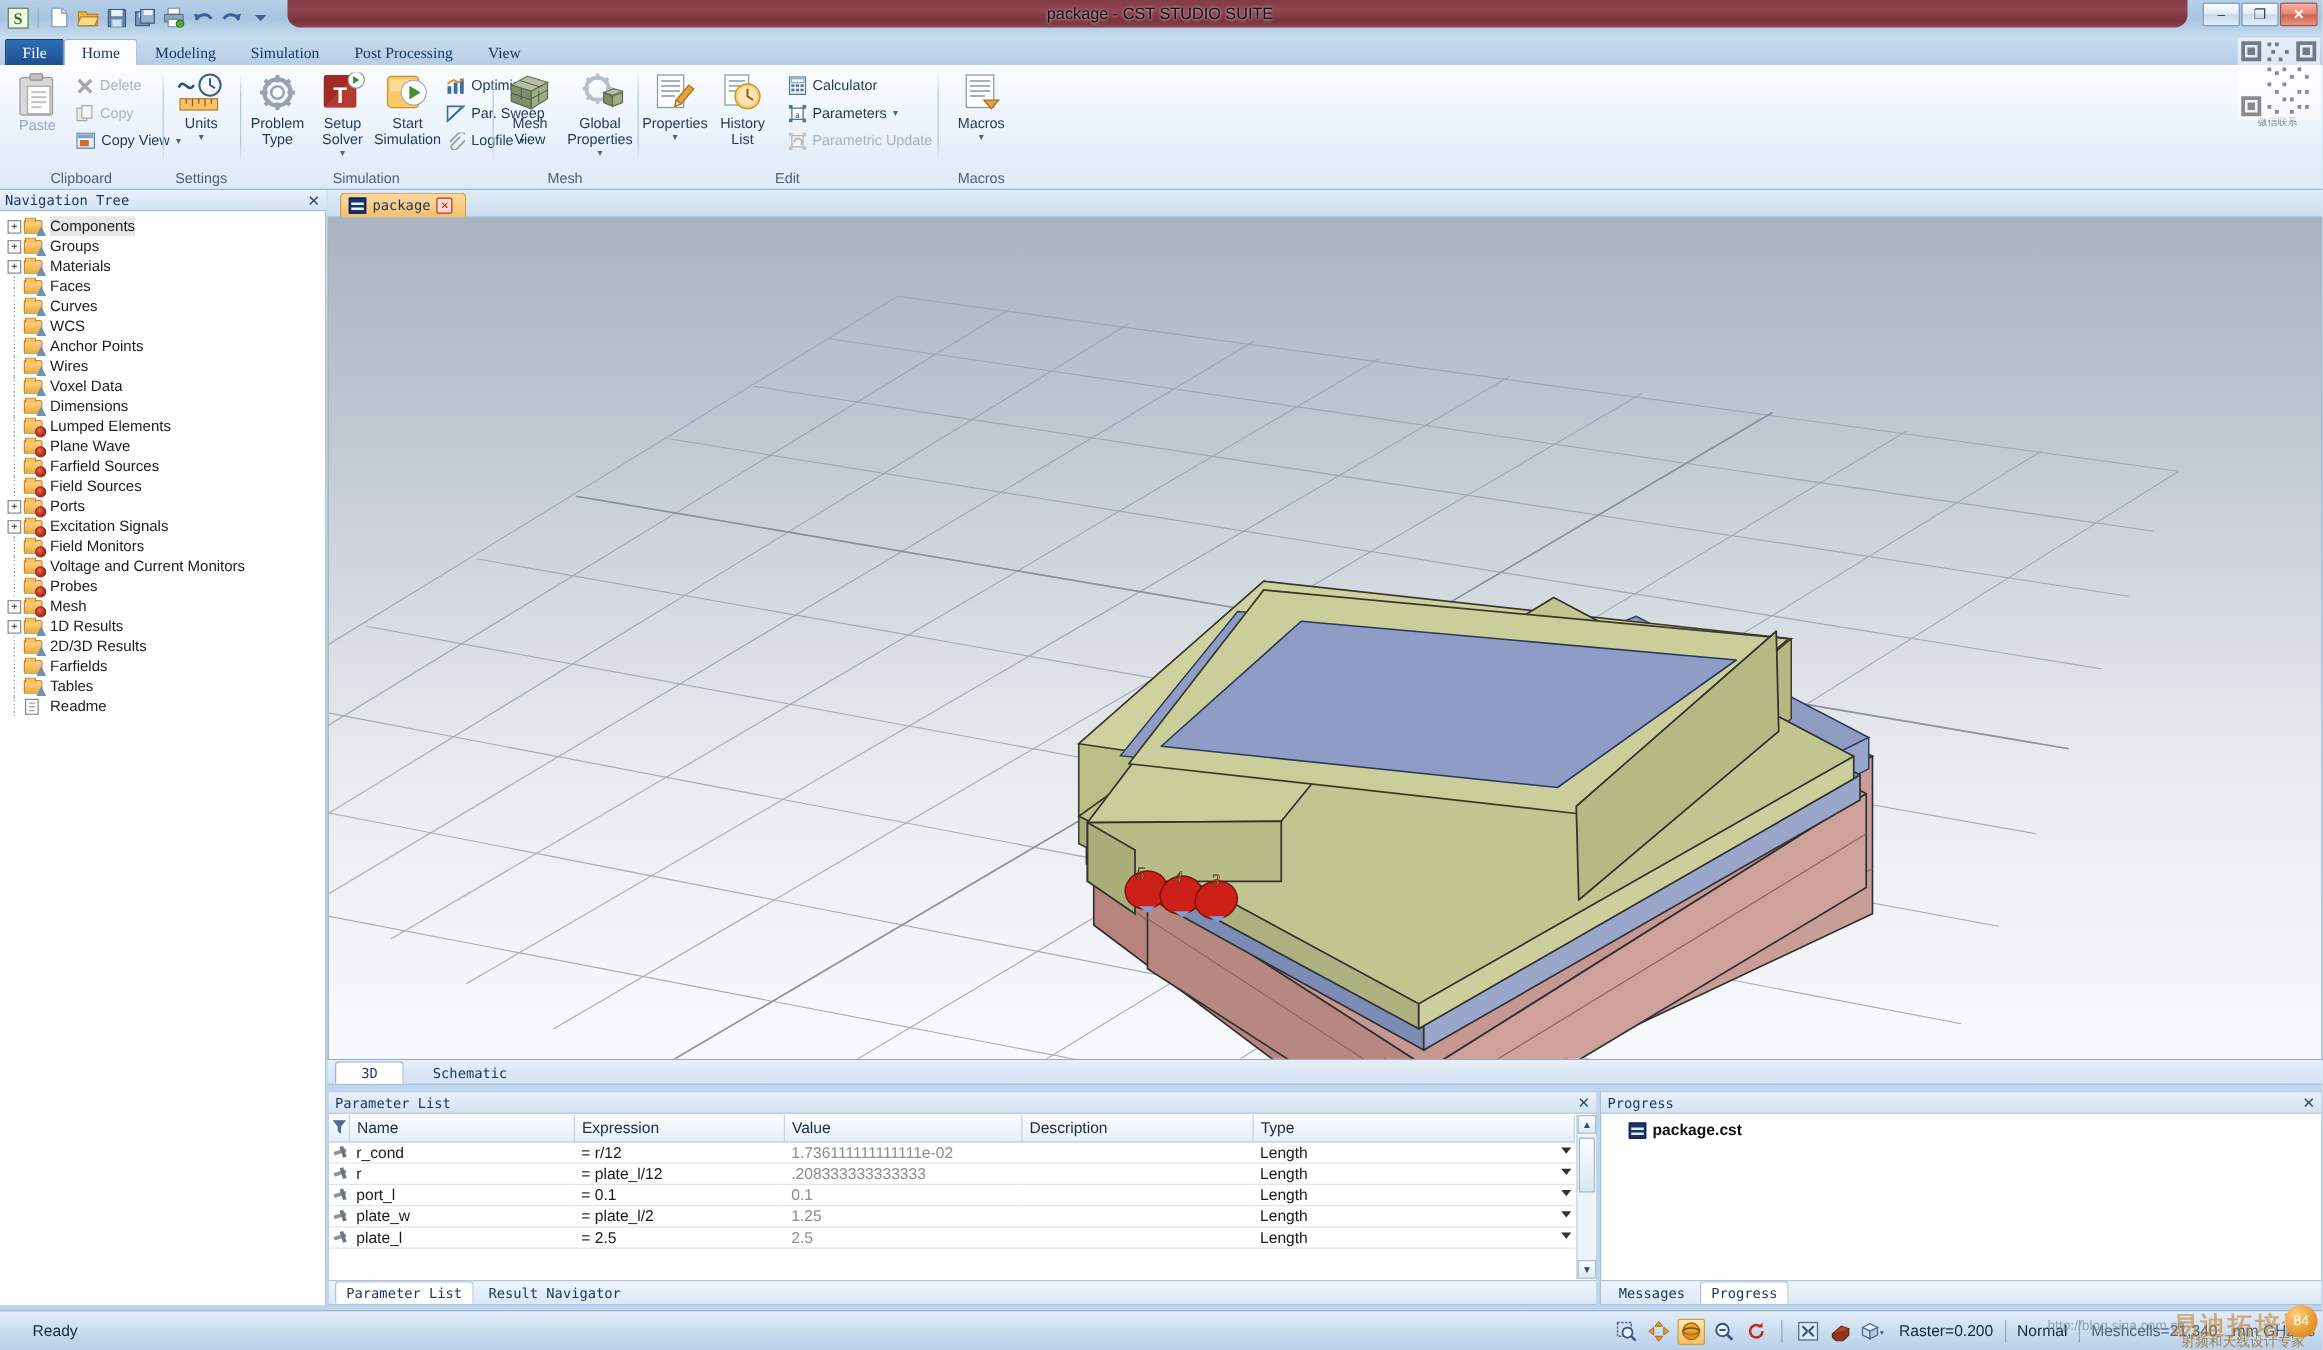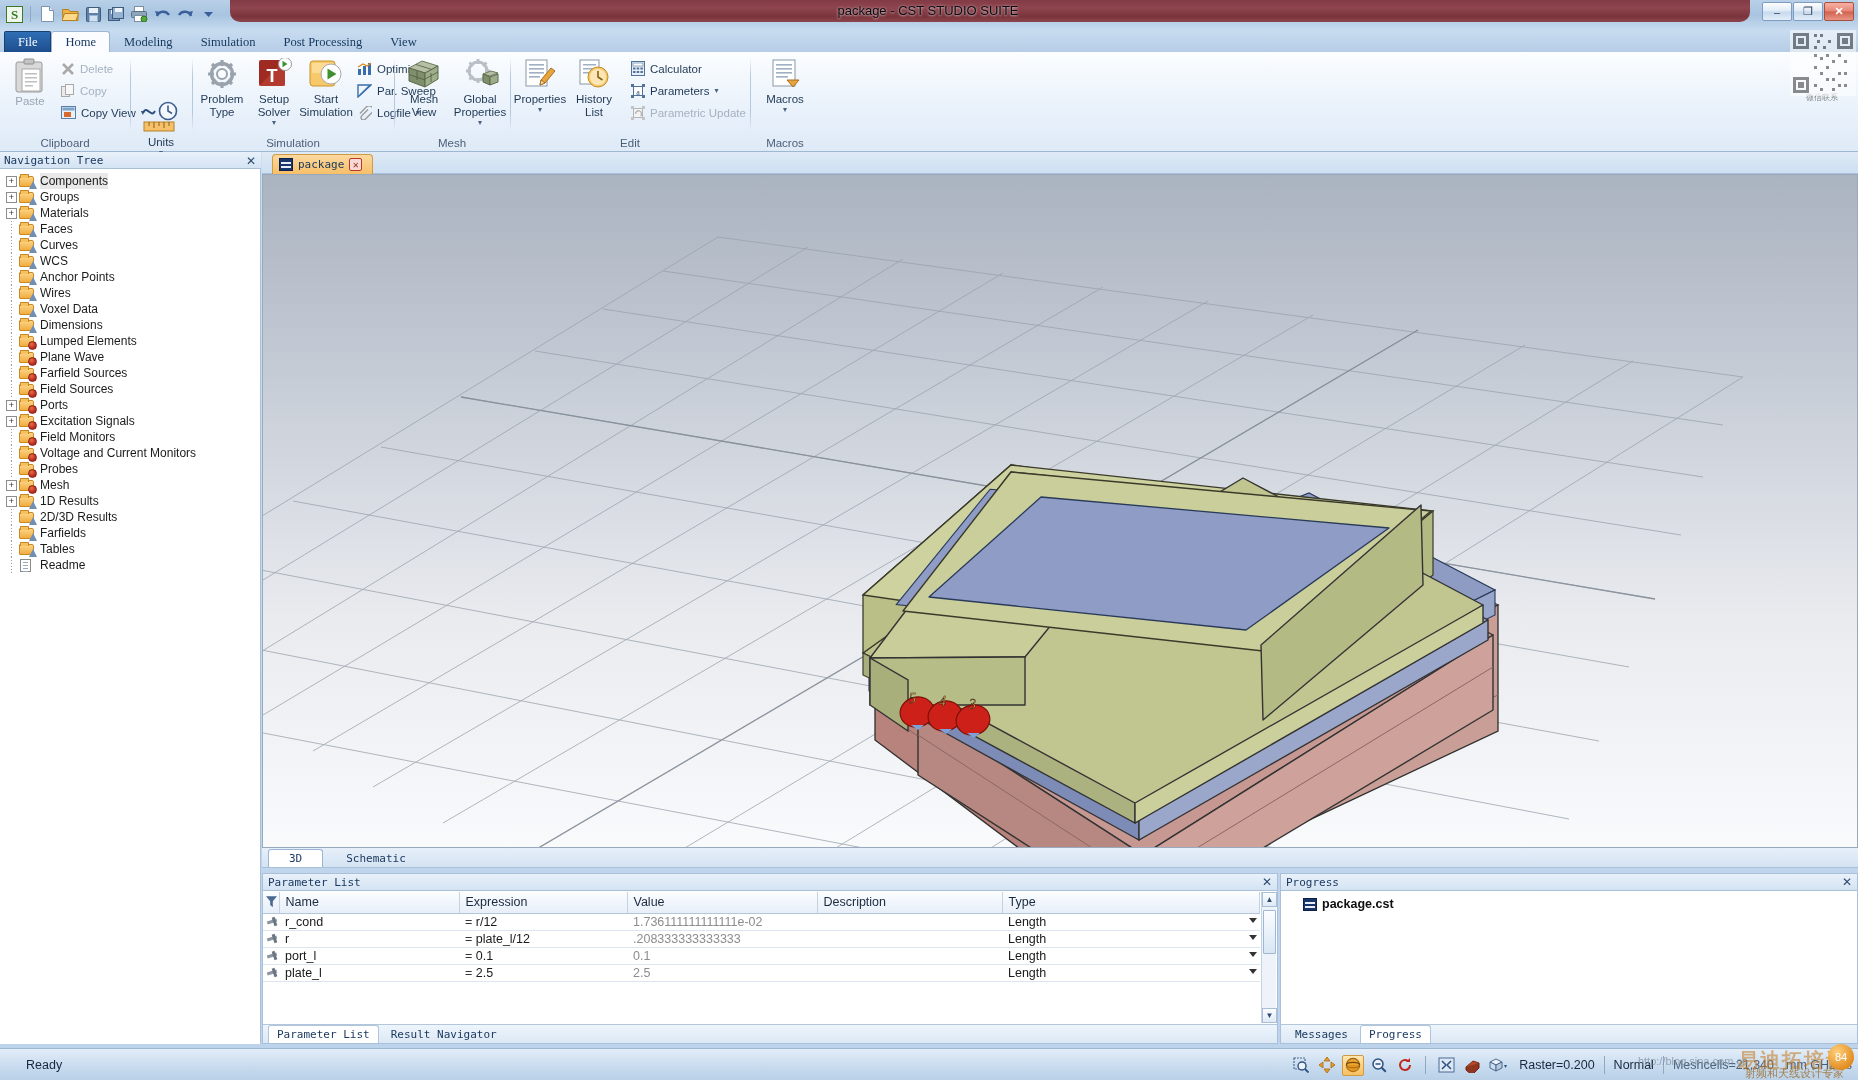--- a/index.html
+++ b/index.html
@@ -542,21 +542,21 @@
               </svg>
             <span>Copy View</span>
             <span class="caret">▾</span>
           </div>
         </div>
       </div>
       <div class="rgroup-title">Clipboard</div>
     </div>
 
     <div class="rgroup" style="width:62px;">
-      <div class="rgroup-body" style="justify-content:flex-end;margin-top:43px;">
+      <div class="rgroup-body" style="justify-content:flex-end;">
         <div class="bigbtn">
           <svg width="40" height="34" viewBox="0 0 40 34">
             <path d="M2 12c4-9 8 6 12-2" stroke="#2b4f7e" stroke-width="2" fill="none"></path>
             <circle cx="27" cy="10" r="8.5" fill="#f4f8fc" stroke="#3b5d8c" stroke-width="1.6"></circle>
             <path d="M27 4.5v5.5l4 2.5" stroke="#3b5d8c" stroke-width="1.6" fill="none"></path>
             <rect x="3" y="21" width="30" height="9" fill="#f6c16a" stroke="#b58125"></rect>
             <g stroke="#8a5f18">
                 <path d="M8 21v4M13 21v6M18 21v4M23 21v6M28 21v4"></path>
               </g>
           </svg>
@@ -1186,20 +1186,28 @@
             <tr>
               <td style="padding-left: 3px;"><span class="pin-ico"></span></td>
               <td>port_l</td>
               <td class="eq">0.1</td>
               <td class="val">0.1</td>
               <td></td>
               <td class="typecell">Length<span class="dd"></span></td>
             </tr>
             <tr>
               <td style="padding-left: 3px;"><span class="pin-ico"></span></td>
+              <td>plate_w</td>
+              <td class="eq">plate_l/2</td>
+              <td class="val">1.25</td>
+              <td></td>
+              <td class="typecell">Length<span class="dd"></span></td>
+            </tr>
+            <tr>
+              <td style="padding-left: 3px;"><span class="pin-ico"></span></td>
               <td>plate_l</td>
               <td class="eq">2.5</td>
               <td class="val">2.5</td>
               <td></td>
               <td class="typecell">Length<span class="dd"></span></td>
             </tr>
           </tbody>
       </table>
     </div>
     <div class="vscroll">

